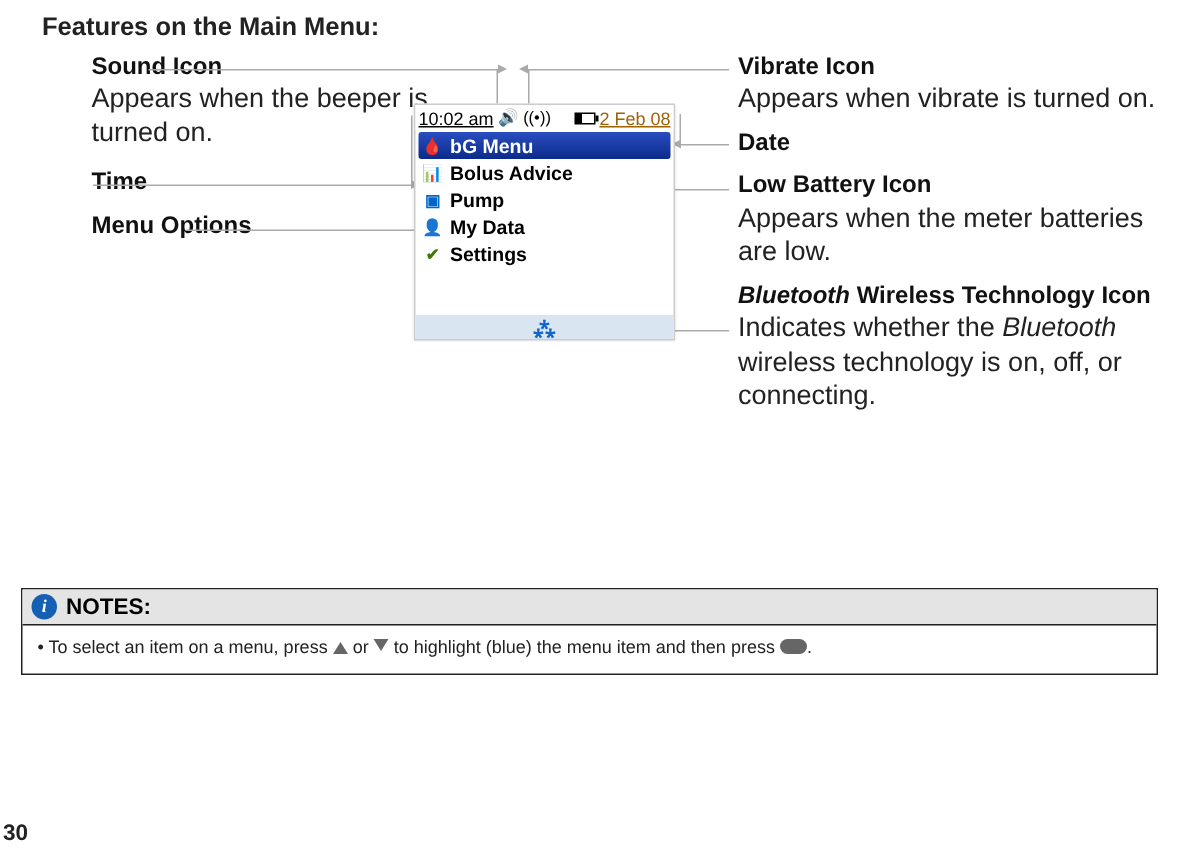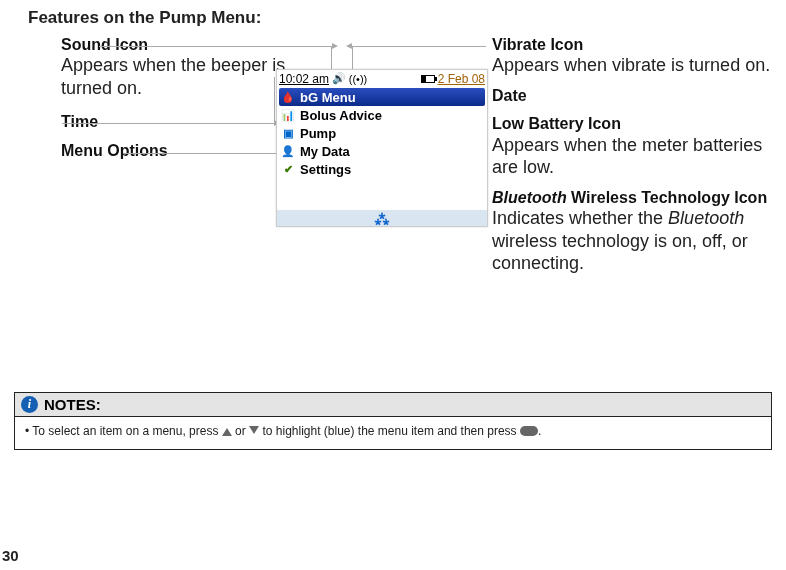--- a/index.html
+++ b/index.html
@@ -70,21 +70,21 @@
     }
     .arrow .vseg {
       position: absolute;
       width: 1px;
       background: #aaa;
     }
     
     .device {
       position: absolute;
       left: 262px; top: 33px;
-      width: 212px;
+      width: 174px;
       height: 158px;
       background: #fff;
       border: 1px solid #ccc;
       box-shadow: 0 0 2px rgba(0,0,0,0.15);
     }
     .statusbar {
       display: flex;
       align-items: center;
       font-size: 12px;
       height: 17px;
@@ -257,21 +257,21 @@
       font-family: "Arial Narrow", Arial, sans-serif;
       font-stretch: condensed;
       font-weight: bold;
       font-size: 15px;
       color: #222;
     }
   </style>
 </head>
 <body>
 
-<div class="page-title">Features on the Pump Menu:</div>
+<div class="page-title">Features on the Main Menu:</div>
 
 <div class="content-area">
 
   <div class="left-col">
     <div class="label-block" style="margin-top:0">
       <div class="label-title">Sound Icon</div>
       <div class="label-desc">Appears when the beeper is turned on.</div>
     </div>
     <div class="label-block" style="margin-top:14px">
       <div class="label-title">Time</div>

